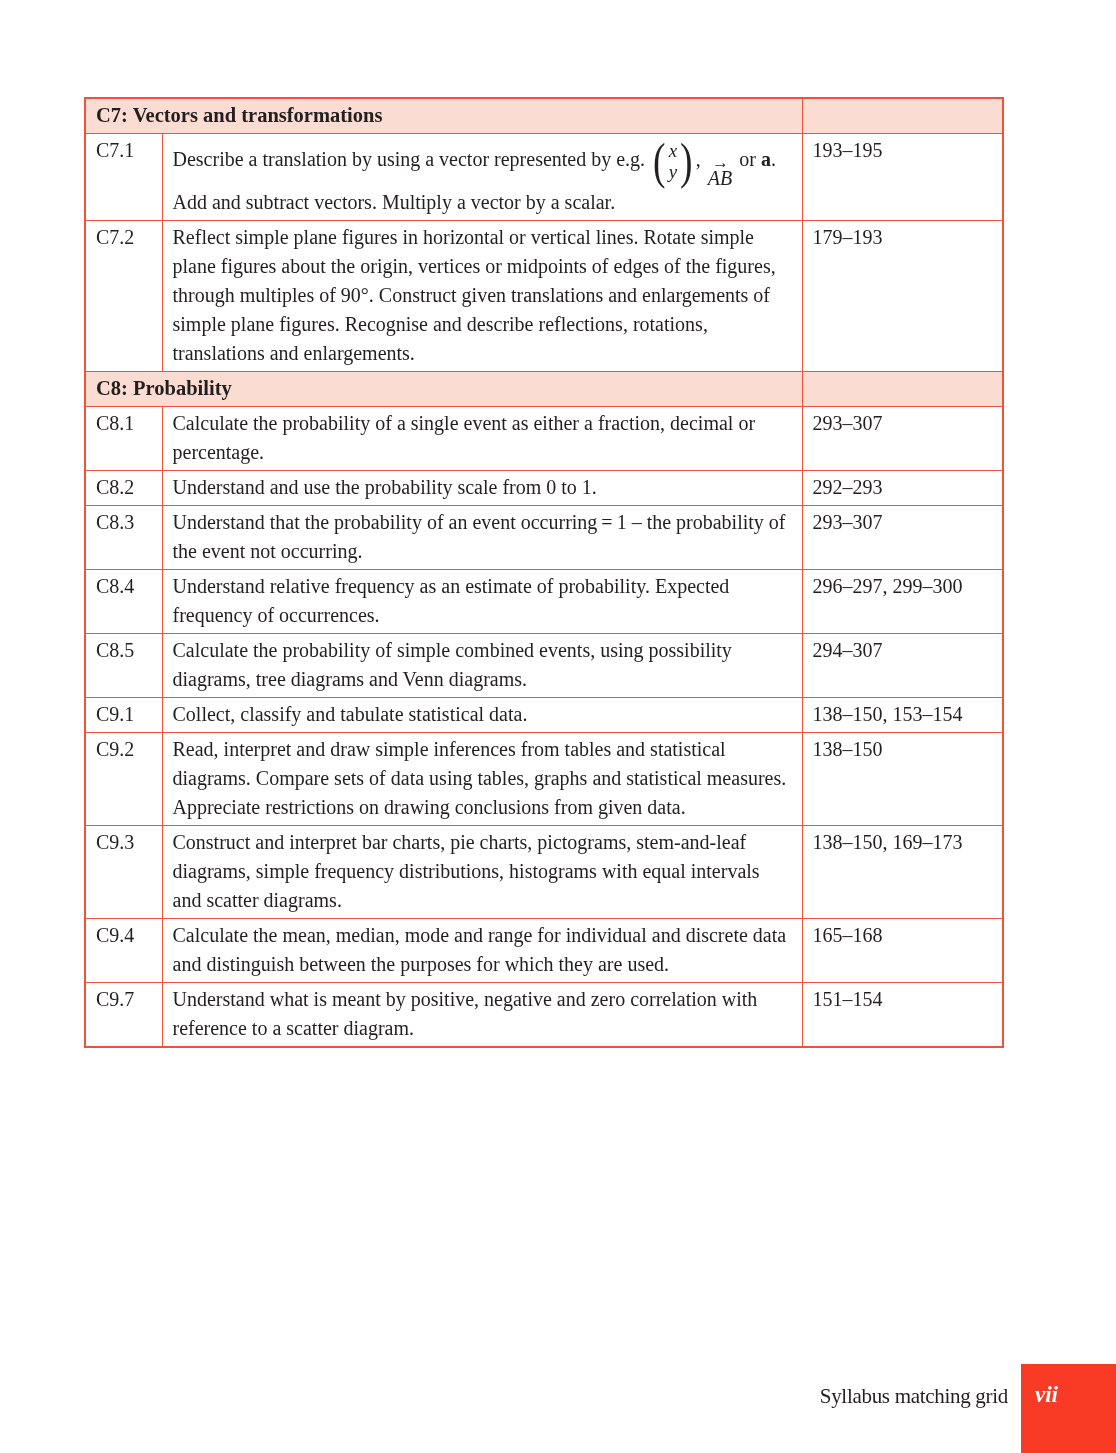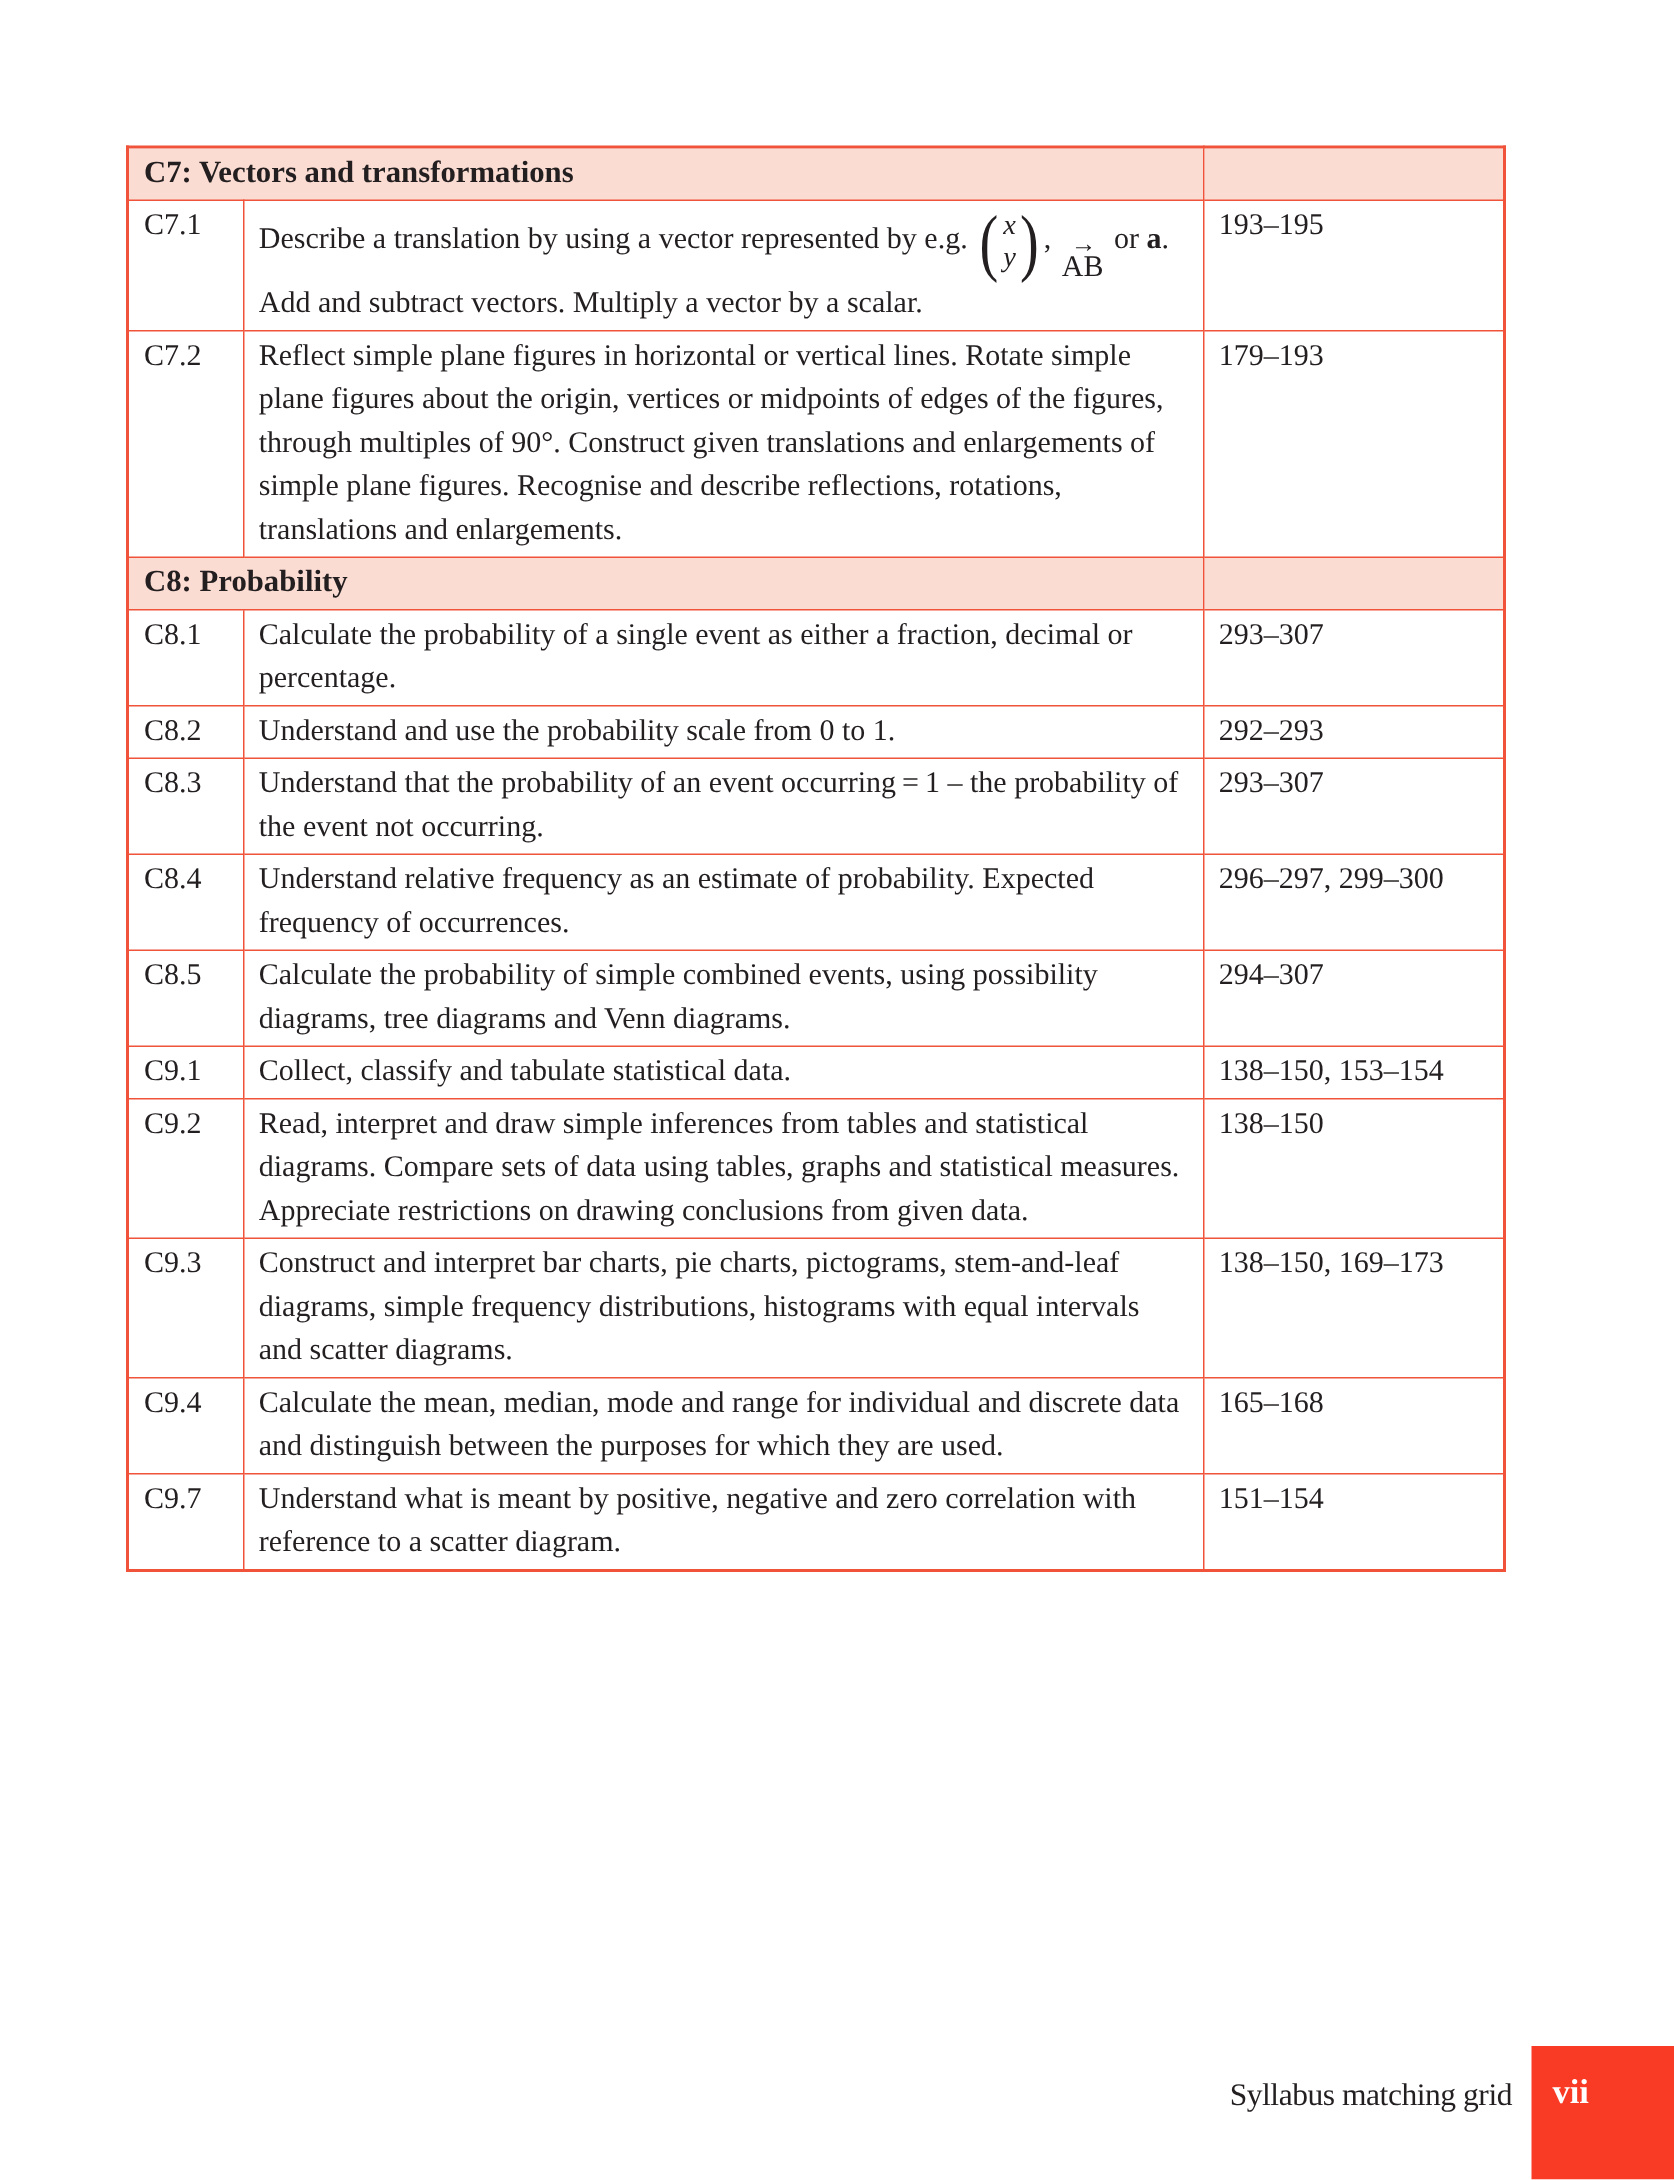--- a/index.html
+++ b/index.html
@@ -44,32 +44,33 @@
   }
   .colvec-wrap .stack{
     display:inline-flex;flex-direction:column;align-items:center;
     font-style:italic;font-size:19px;line-height:21px;padding:0 1px;
   }
   .overarrow{
     display:inline-flex;flex-direction:column;align-items:center;
     vertical-align:-2px;margin:0 2px;
   }
   .overarrow .arrow{font-size:17px;line-height:9px;height:10px;letter-spacing:-1px;}
-  .overarrow .letters{line-height:20px;}
+  .overarrow .letters{font-style:italic;line-height:20px;}
   .bold-seg{font-weight:bold;}
 
   
   .footer-label{
     position:absolute;top:1384px;right:108px;
     font-family:Liberation Serif, serif;
     font-size:21px;letter-spacing:-0.3px;color:#231f20;
   }
   .page-number-box{
     position:absolute;left:1021px;top:1364px;width:95px;height:89px;
     background:var(--footer-red);
+    font-style:italic;
   }
   .page-number-box .num{
     position:absolute;left:14px;top:18px;
     font-family:"Liberation Serif", serif;font-weight:bold;
     font-size:23px;color:#ffffff;
   }
 </style>
 </head>
 <body style="--border-color: #f0523a; --header-bg: #fbdcd2; --footer-red: #f93b26;">
 

